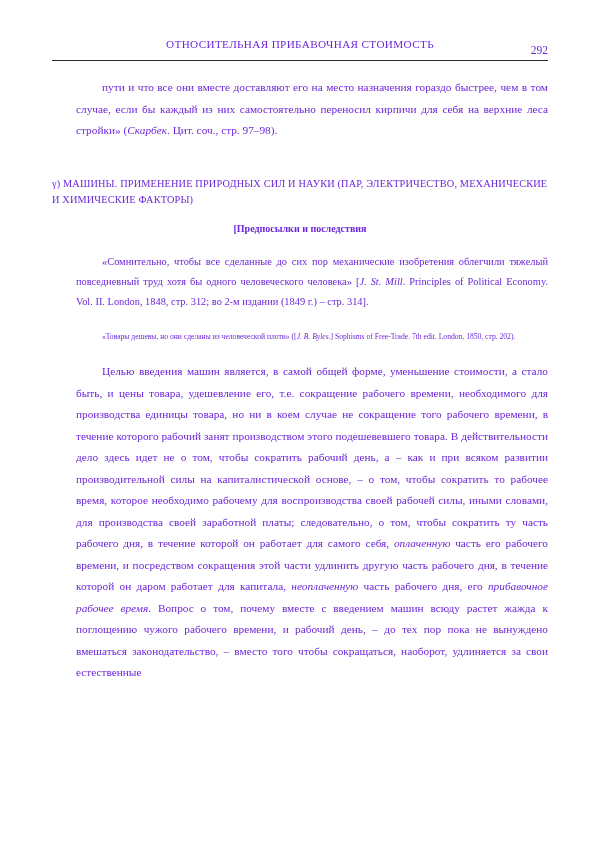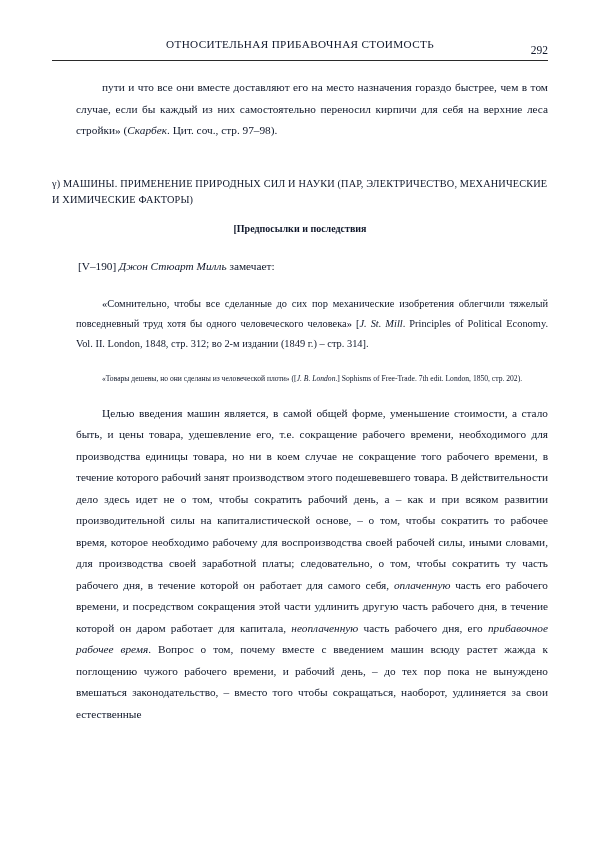--- a/index.html
+++ b/index.html
@@ -7,21 +7,21 @@
     padding: 0;
     background: #ffffff;
   }
   .page {
     position: relative;
     width: 600px;
     height: 850px;
     background: #ffffff;
     overflow: hidden;
     font-family: "Liberation Serif", "DejaVu Serif", serif;
-    color: #0f172a;
+    color: #6d28d9;
     box-sizing: border-box;
   }
   .content {
     position: absolute;
     left: 52px;
     top: 38px;
     width: 496px;
   }
 
   
@@ -111,23 +111,22 @@
     <p class="body-para gap-md"><span>пути и что все они вместе доставляют его на место назначения гораздо быстрее, чем в том случае, если бы каждый из них самостоятельно переносил кирпичи для себя на верхние леса стройки» (</span><i>Скарбек</i><span>. Цит. соч., стр. 97–98).</span></p>
 
     <div class="section-head">
       <div>γ) МАШИНЫ. ПРИМЕНЕНИЕ ПРИРОДНЫХ СИЛ И НАУКИ (ПАР, ЭЛЕКТРИЧЕСТВО, МЕХАНИЧЕСКИЕ</div>
       <div>И ХИМИЧЕСКИЕ ФАКТОРЫ)</div>
     </div>
     <div class="section-sub">
       <div>[Предпосылки и последствия</div>
     </div>
 
-    <p class="body-para gap-lg"><span class="marker">[V–190] </span><i>Джон Стюарт Милль</i><span> замечает:</span></p>
 
     <p class="quote-para gap-md"><span>«Сомнительно, чтобы все сделанные до сих пор механические изобретения облегчили тяжелый повседневный труд хотя бы одного человеческого человека» [</span><i>J. St. Mill</i><span>. Principles of Political Economy. Vol. II. London, 1848, стр. 312; во 2-м издании (1849 г.) – стр. 314].</span></p>
 
 
-    <p class="note-para gap-md"><span>«Товары дешевы, но они сделаны из человеческой плоти» ([</span><i>J. B. London</i><span>.] Sophisms of Free-Trade. 7th edit. London, 1850, стр. 202).</span></p>
+    <p class="note-para gap-md"><span>«Товары дешевы, но они сделаны из человеческой плоти» ([</span><i>J. B. Byles</i><span>.] Sophisms of Free-Trade. 7th edit. London, 1850, стр. 202).</span></p>
 
     <p class="body-para gap-md"><span>Целью введения машин является, в самой общей форме, уменьшение стоимости, а стало быть, и цены товара, удешевление его, т.е. сокращение рабочего времени, необходимого для производства единицы товара, но ни в коем случае не сокращение того рабочего времени, в течение которого рабочий занят производством этого подешевевшего товара. В действительности дело здесь идет не о том, чтобы сократить рабочий день, а – как и при всяком развитии производительной силы на капиталистической основе, – о том, чтобы сократить то рабочее время, которое необходимо рабочему для воспроизводства своей рабочей силы, иными словами, для производства своей заработной платы; следовательно, о том, чтобы сократить ту часть рабочего дня, в течение которой он работает для самого себя, </span><i>оплаченную</i><span> часть его рабочего времени, и посредством сокращения этой части удлинить другую часть рабочего дня, в течение которой он даром работает для капитала, </span><i>неоплаченную</i><span> часть рабочего дня, его </span><i>прибавочное рабочее время</i><span>. Вопрос о том, почему вместе с введением машин всюду растет жажда к поглощению чужого рабочего времени, и рабочий день, – до тех пор пока не вынуждено вмешаться законодательство, – вместо того чтобы сокращаться, наоборот, удлиняется за свои естественные</span></p>
 
   </div>
 </div>
 
 </body></html>

